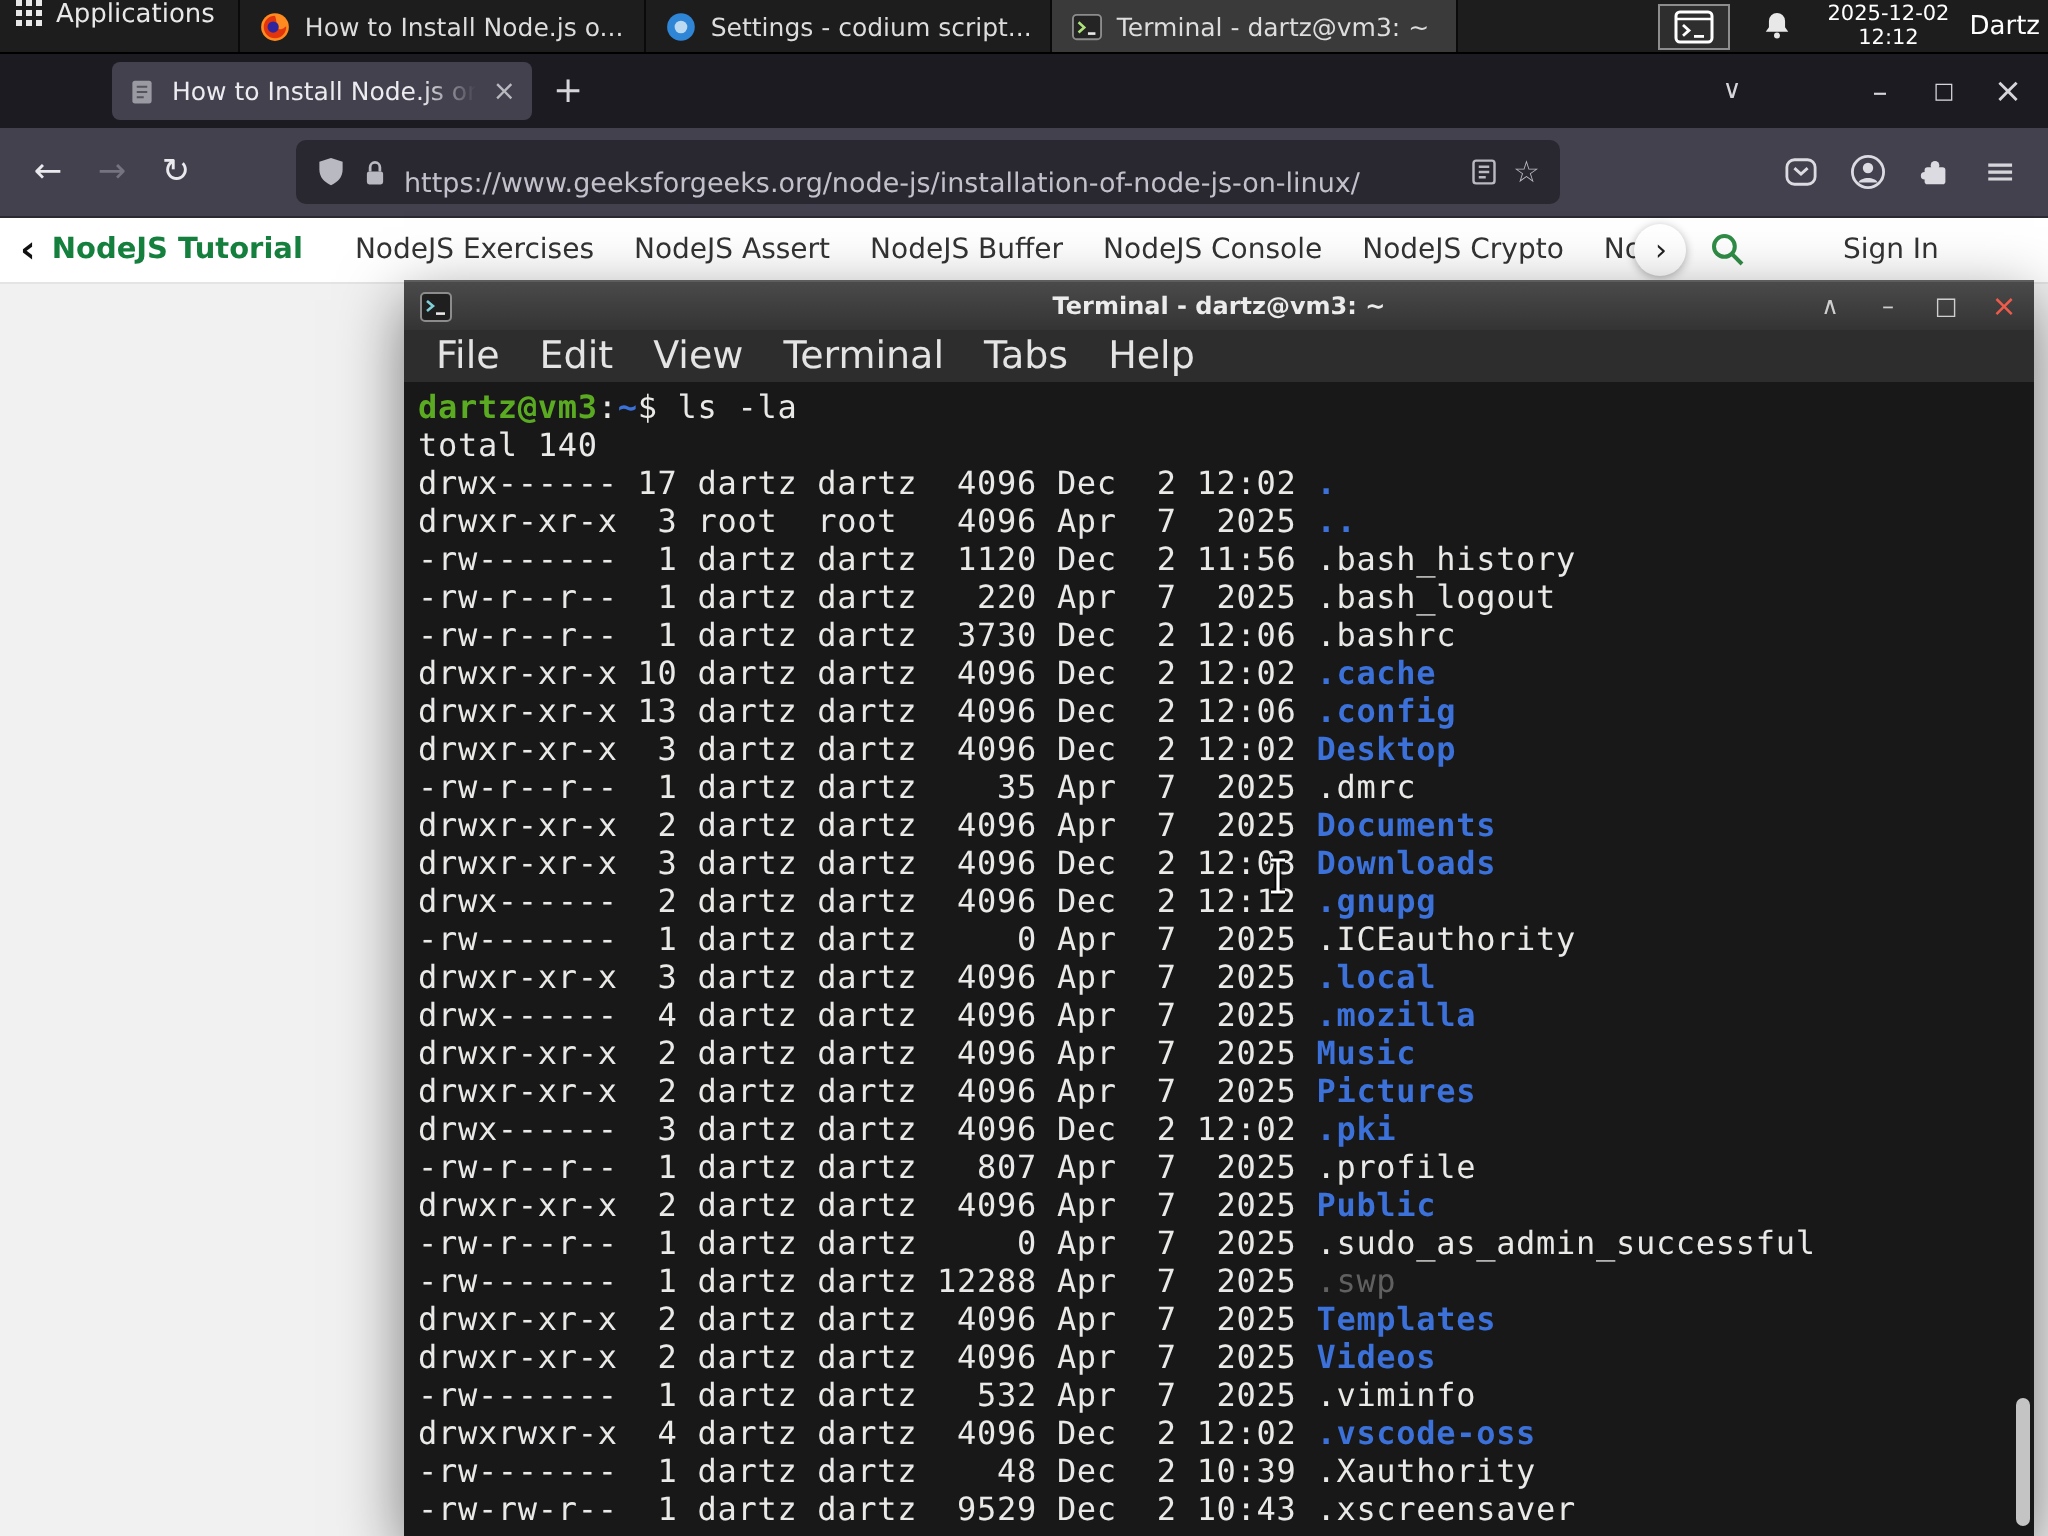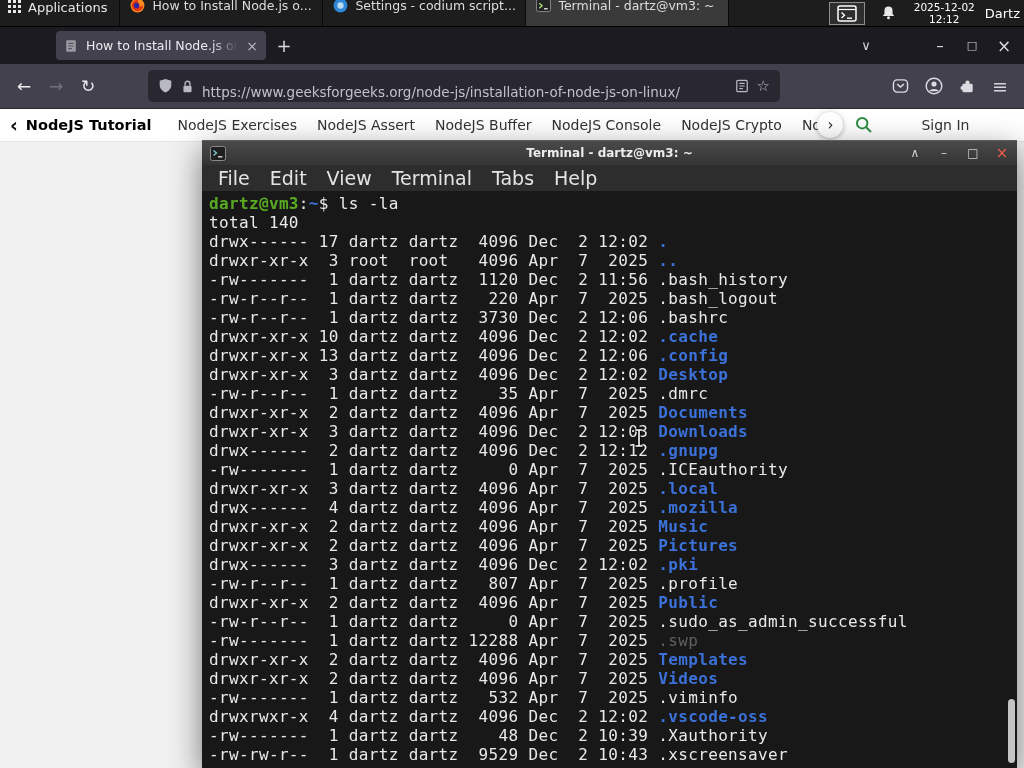--- a/index.html
+++ b/index.html
@@ -4,21 +4,21 @@
 <style>
   * { margin:0; padding:0; box-sizing:border-box; }
   html,body { width:1024px; height:768px; overflow:hidden; }
   body { position:relative; background:#f1f1f2; font-family:"DejaVu Sans", sans-serif; }
 
   
   .panel { position:absolute; top:0; left:0; right:0; height:27px; background:#1d1d1d;
            display:flex; align-items:stretch; color:#e8e8e8; font-size:13px; z-index:50;
            border-bottom:1px solid #000; }
   .apps-btn { display:flex; align-items:flex-start; gap:7px; padding:0 12px 0 8px; border-right:1px solid #0a0a0a; cursor:default; }
-  .task { display:flex; align-items:flex-end; gap:7px; padding:13px 10px; width:203px; font-size:12.5px;
+  .task { display:flex; align-items:center; gap:7px; padding:13px 10px; width:203px; font-size:12.5px;
           border-right:1px solid #0a0a0a; white-space:nowrap; overflow:hidden; color:#ddd; }
   .task-active { background:#3a3a3a; }
   .task span { overflow:hidden; white-space:nowrap; }
   .panel-spacer { flex:1; }
   .tray-btn { align-self:center; margin:0 6px; width:36px; height:23px; border:1px solid #8d8d8d;
               background:#2e2e2e; display:flex; align-items:center; justify-content:center; }
   .bell-wrap { align-self:center; margin:0 10px; display:flex; }
   .clock { display:flex; flex-direction:column; justify-content:center; text-align:center;
            font-size:10.5px; line-height:12px; padding:0 8px; color:#fff; }
   .panel-user { display:flex; align-items:center; padding:0 4px 0 2px; font-size:13px; color:#fff; }
@@ -48,21 +48,21 @@
             display:flex; align-items:center; gap:8px; padding:0 10px; color:#c2c1cb; font-size:13.5px; }
   .url-text { flex:1; white-space:nowrap; overflow:hidden; color:#c2c1cb;margin-top:12px; }
   .urlbar .icon-btn { color:#b9b9c2; }
   .nav-right { margin-left:auto; display:flex; align-items:center; gap:16px; margin-right:8px; color:#dcdbe2; }
   .glyph-star { font-size:15px; } .glyph-menu { font-size:19px; }
 
   .sitenav { position:absolute; top:82px; left:0; right:0; height:33px; background:#fff;
              display:flex; align-items:center; padding:0 10px; color:#3a3a3a; font-size:14px;
              border-bottom:1px solid #e4e4e4; white-space:nowrap; }
   .nav-prev { font-size:19px; font-weight:bold; color:#111; margin-right:8px; }
-  .nav-active { font-weight:bold; color:#000000; font-size:14.5px; margin-right:16px; }
+  .nav-active { font-weight:bold; color:#15803d; font-size:14.5px; margin-right:16px; }
   .site-links { display:flex; overflow:hidden; width:668px; }
   .nav-link { margin:0 10px; color:#333; }
   .nav-next-circle { width:26px; height:26px; border-radius:50%; background:#fff; margin-left:-18px;
                      box-shadow:0 1px 5px rgba(0,0,0,.3); display:flex; align-items:center;
                      justify-content:center; font-size:15px; color:#222; z-index:2; }
   .search-wrap { margin-left:12px; display:flex; }
   .signin { margin-left:48px; color:#333; }
 
   .pagebody { position:absolute; top:115px; left:0; right:0; bottom:0; background:#f1f1f2; }
 

